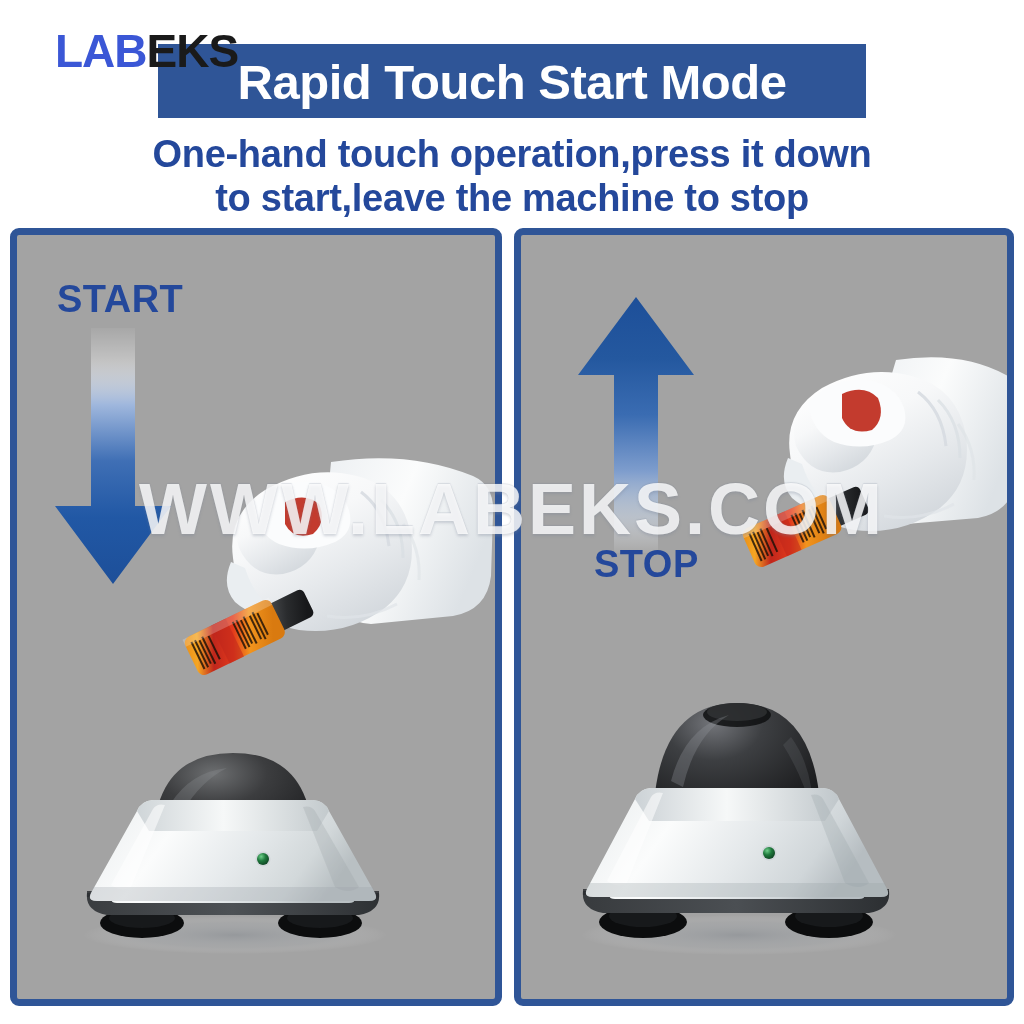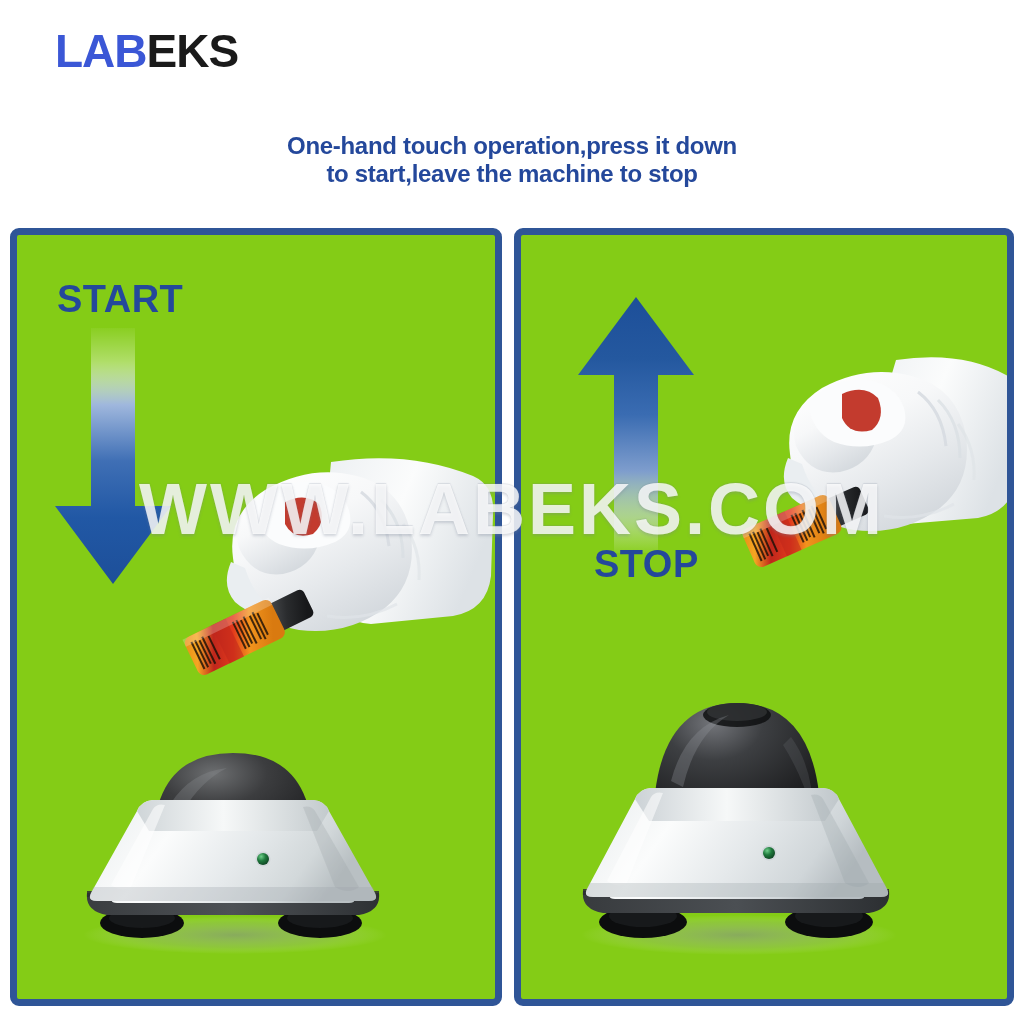--- a/index.html
+++ b/index.html
@@ -28,31 +28,31 @@
     position:absolute; left:55px; top:28px;
     font-size:46px; font-weight:bold; letter-spacing:-1px;
     line-height:1; white-space:nowrap; z-index:5;
   }
   #logo .lab { color:#3b57d6; }
   #logo .eks { color:#1a1a1a; }
 
   #subtitle {
     position:absolute; left:0; top:132px; width:1024px;
     text-align:center; color:#24489b;
-    font-size:24px; font-weight:bold; line-height:1.17;
+    font-size:38px; font-weight:bold; line-height:1.17;
     letter-spacing:-0.3px;
   }
   #subtitle .l2 { display:block; }
 
   
   .panel {
     position:absolute; top:228px; height:778px;
     border:7px solid var(--brand,#2f5597);
     border-radius:9px;
-    background:#84cc16;
+    background:#a3a3a3;
     overflow:hidden;
   }
   #panel-left  { left:10px;  width:492px; }
   #panel-right { left:514px; width:500px; }
 
   .panel-inner { position:absolute; inset:0; }
 
   
   .step-label {
     position:absolute; color:#24489b; font-size:38px; font-weight:bold;
@@ -87,20 +87,23 @@
   #hand-left  { left:118px; top:205px; width:360px; height:290px; }
   #hand-right { left:225px; top:115px; width:275px; height:290px; }
 
   svg { display:block; overflow:visible; }
 </style>
 </head>
 <body>
 
 <div id="header">
 
+  <div id="title-banner">
+    <span id="title-text">Rapid Touch Start Mode</span>
+  </div>
 
   <div id="logo">
     <span class="lab" style="color: rgb(59, 87, 214);">LAB</span><span class="eks" style="color: rgb(26, 26, 26);">EKS</span>
   </div>
 
   <div id="subtitle" style="color: rgb(36, 72, 155);">
     <span class="l1">One-hand touch operation,press it down</span>
     <span class="l2">to start,leave the machine to stop</span>
   </div>
 </div>

